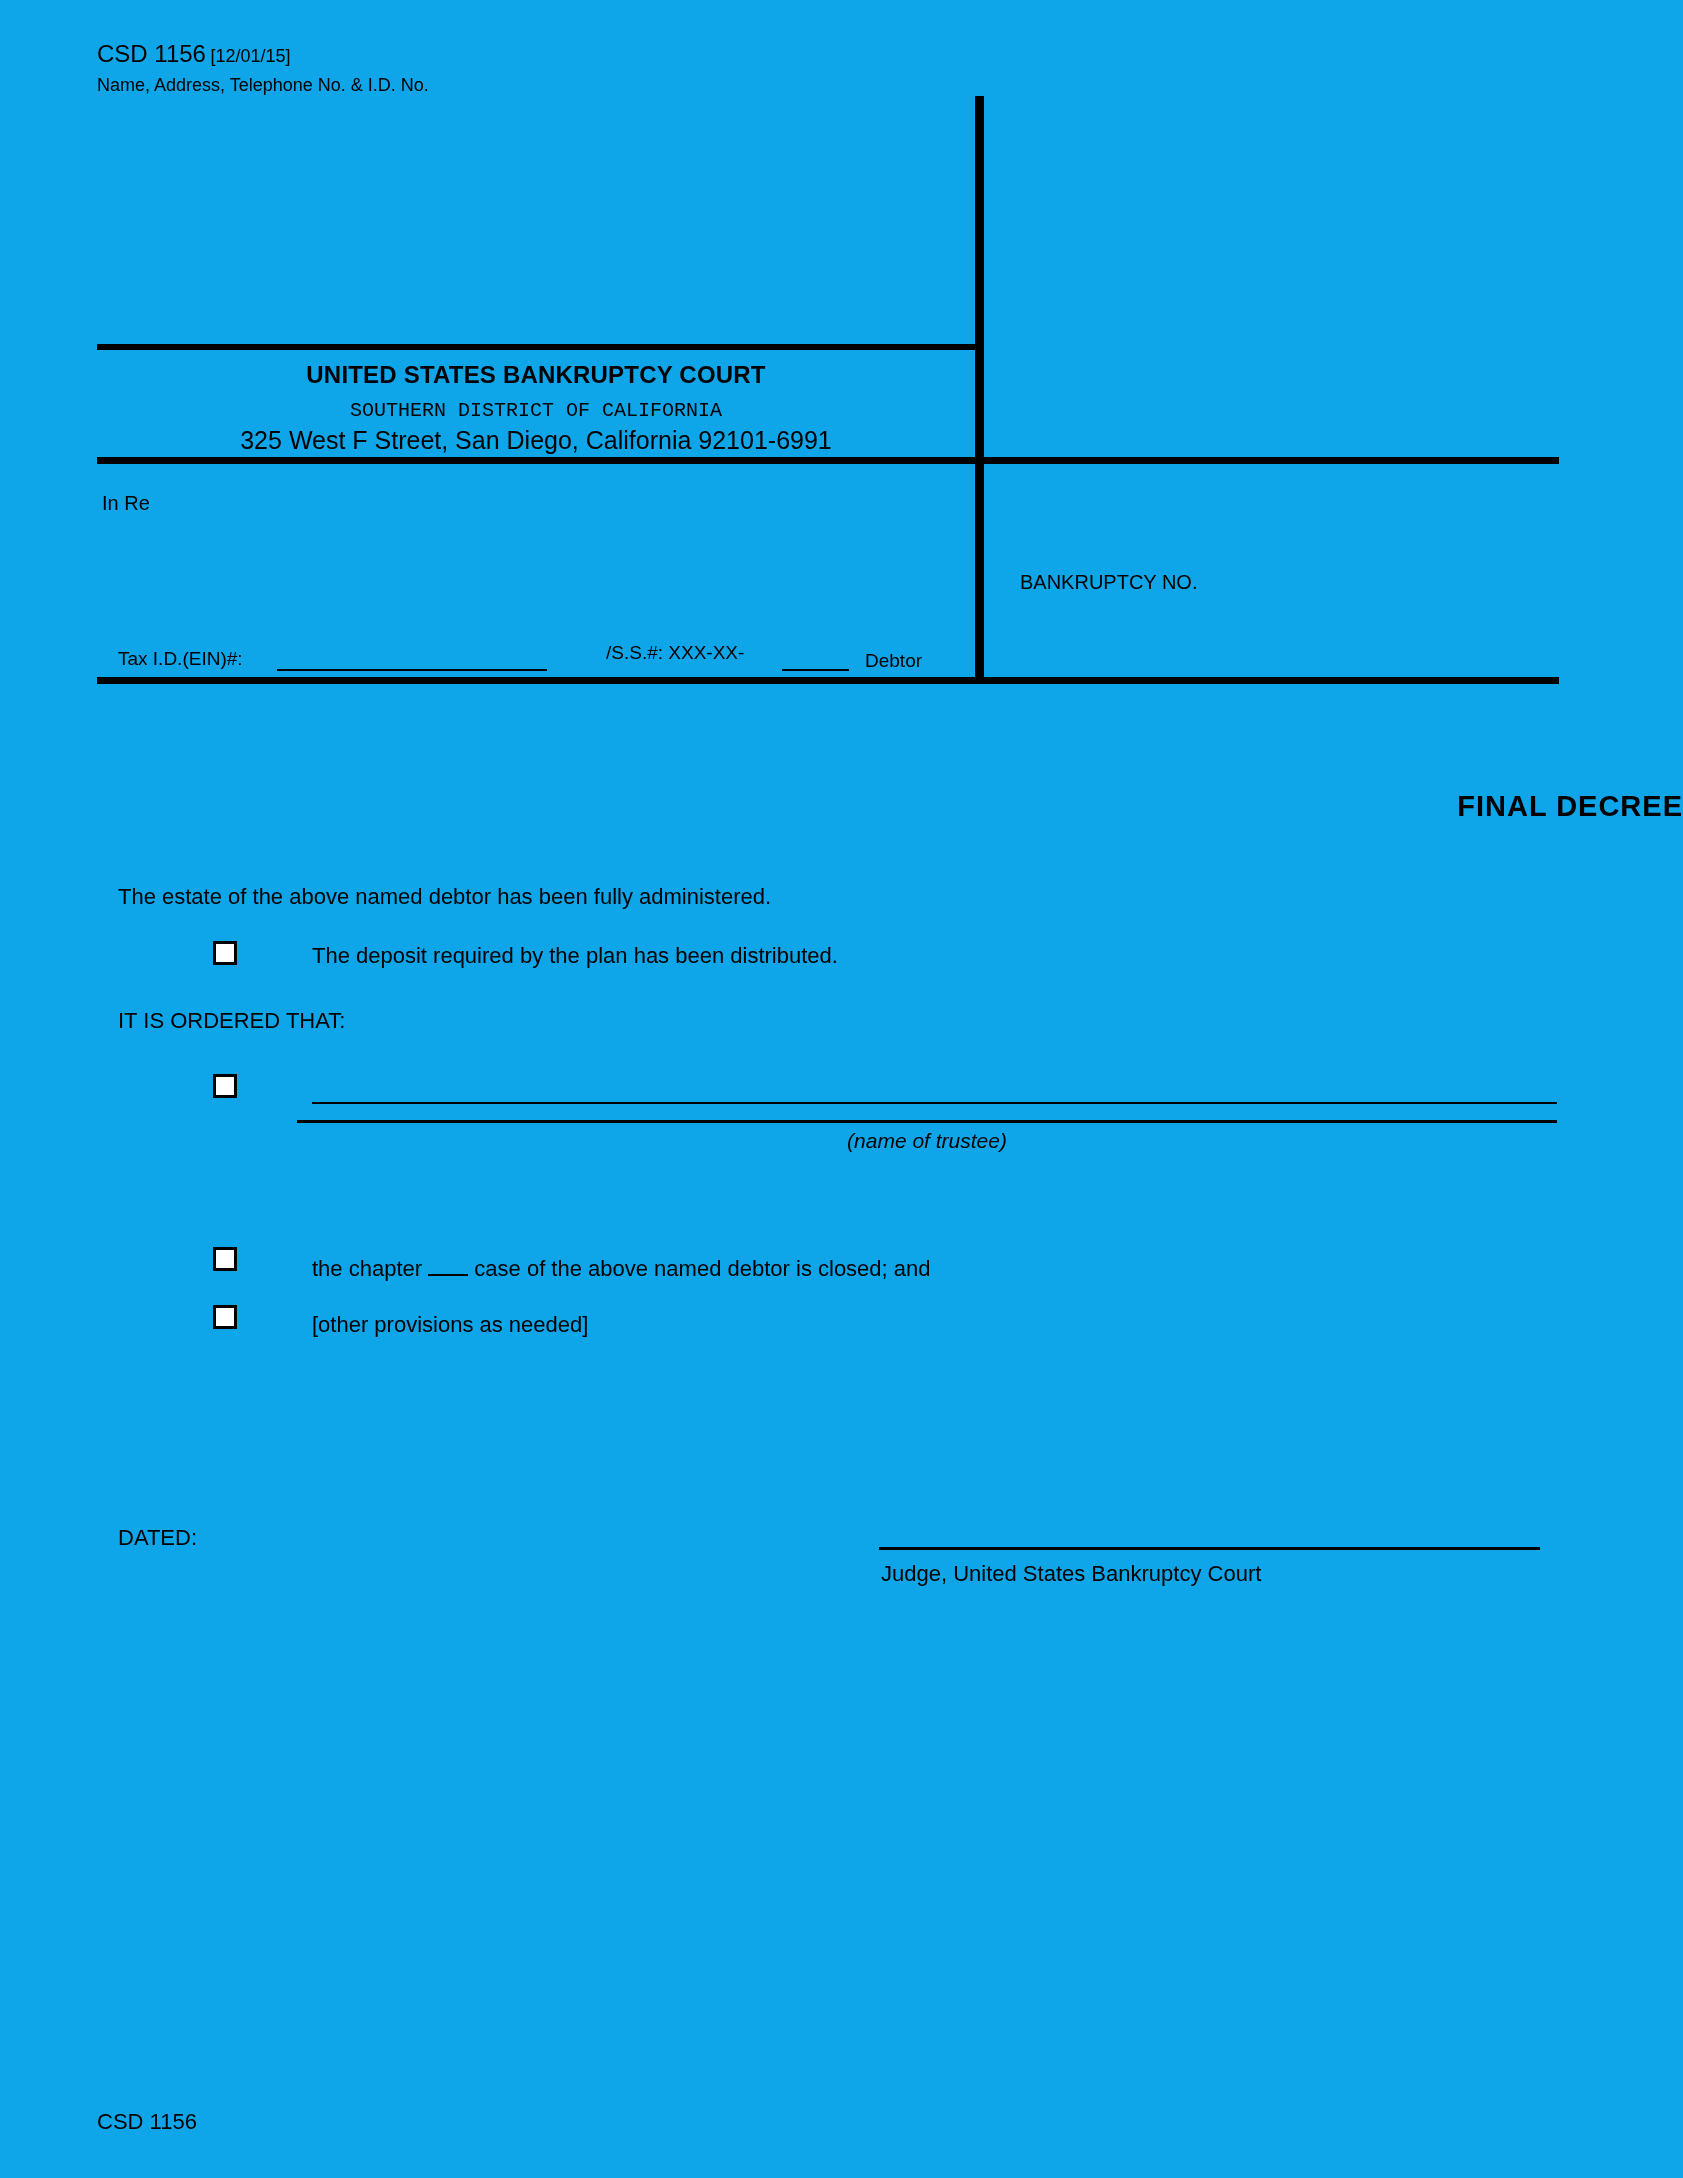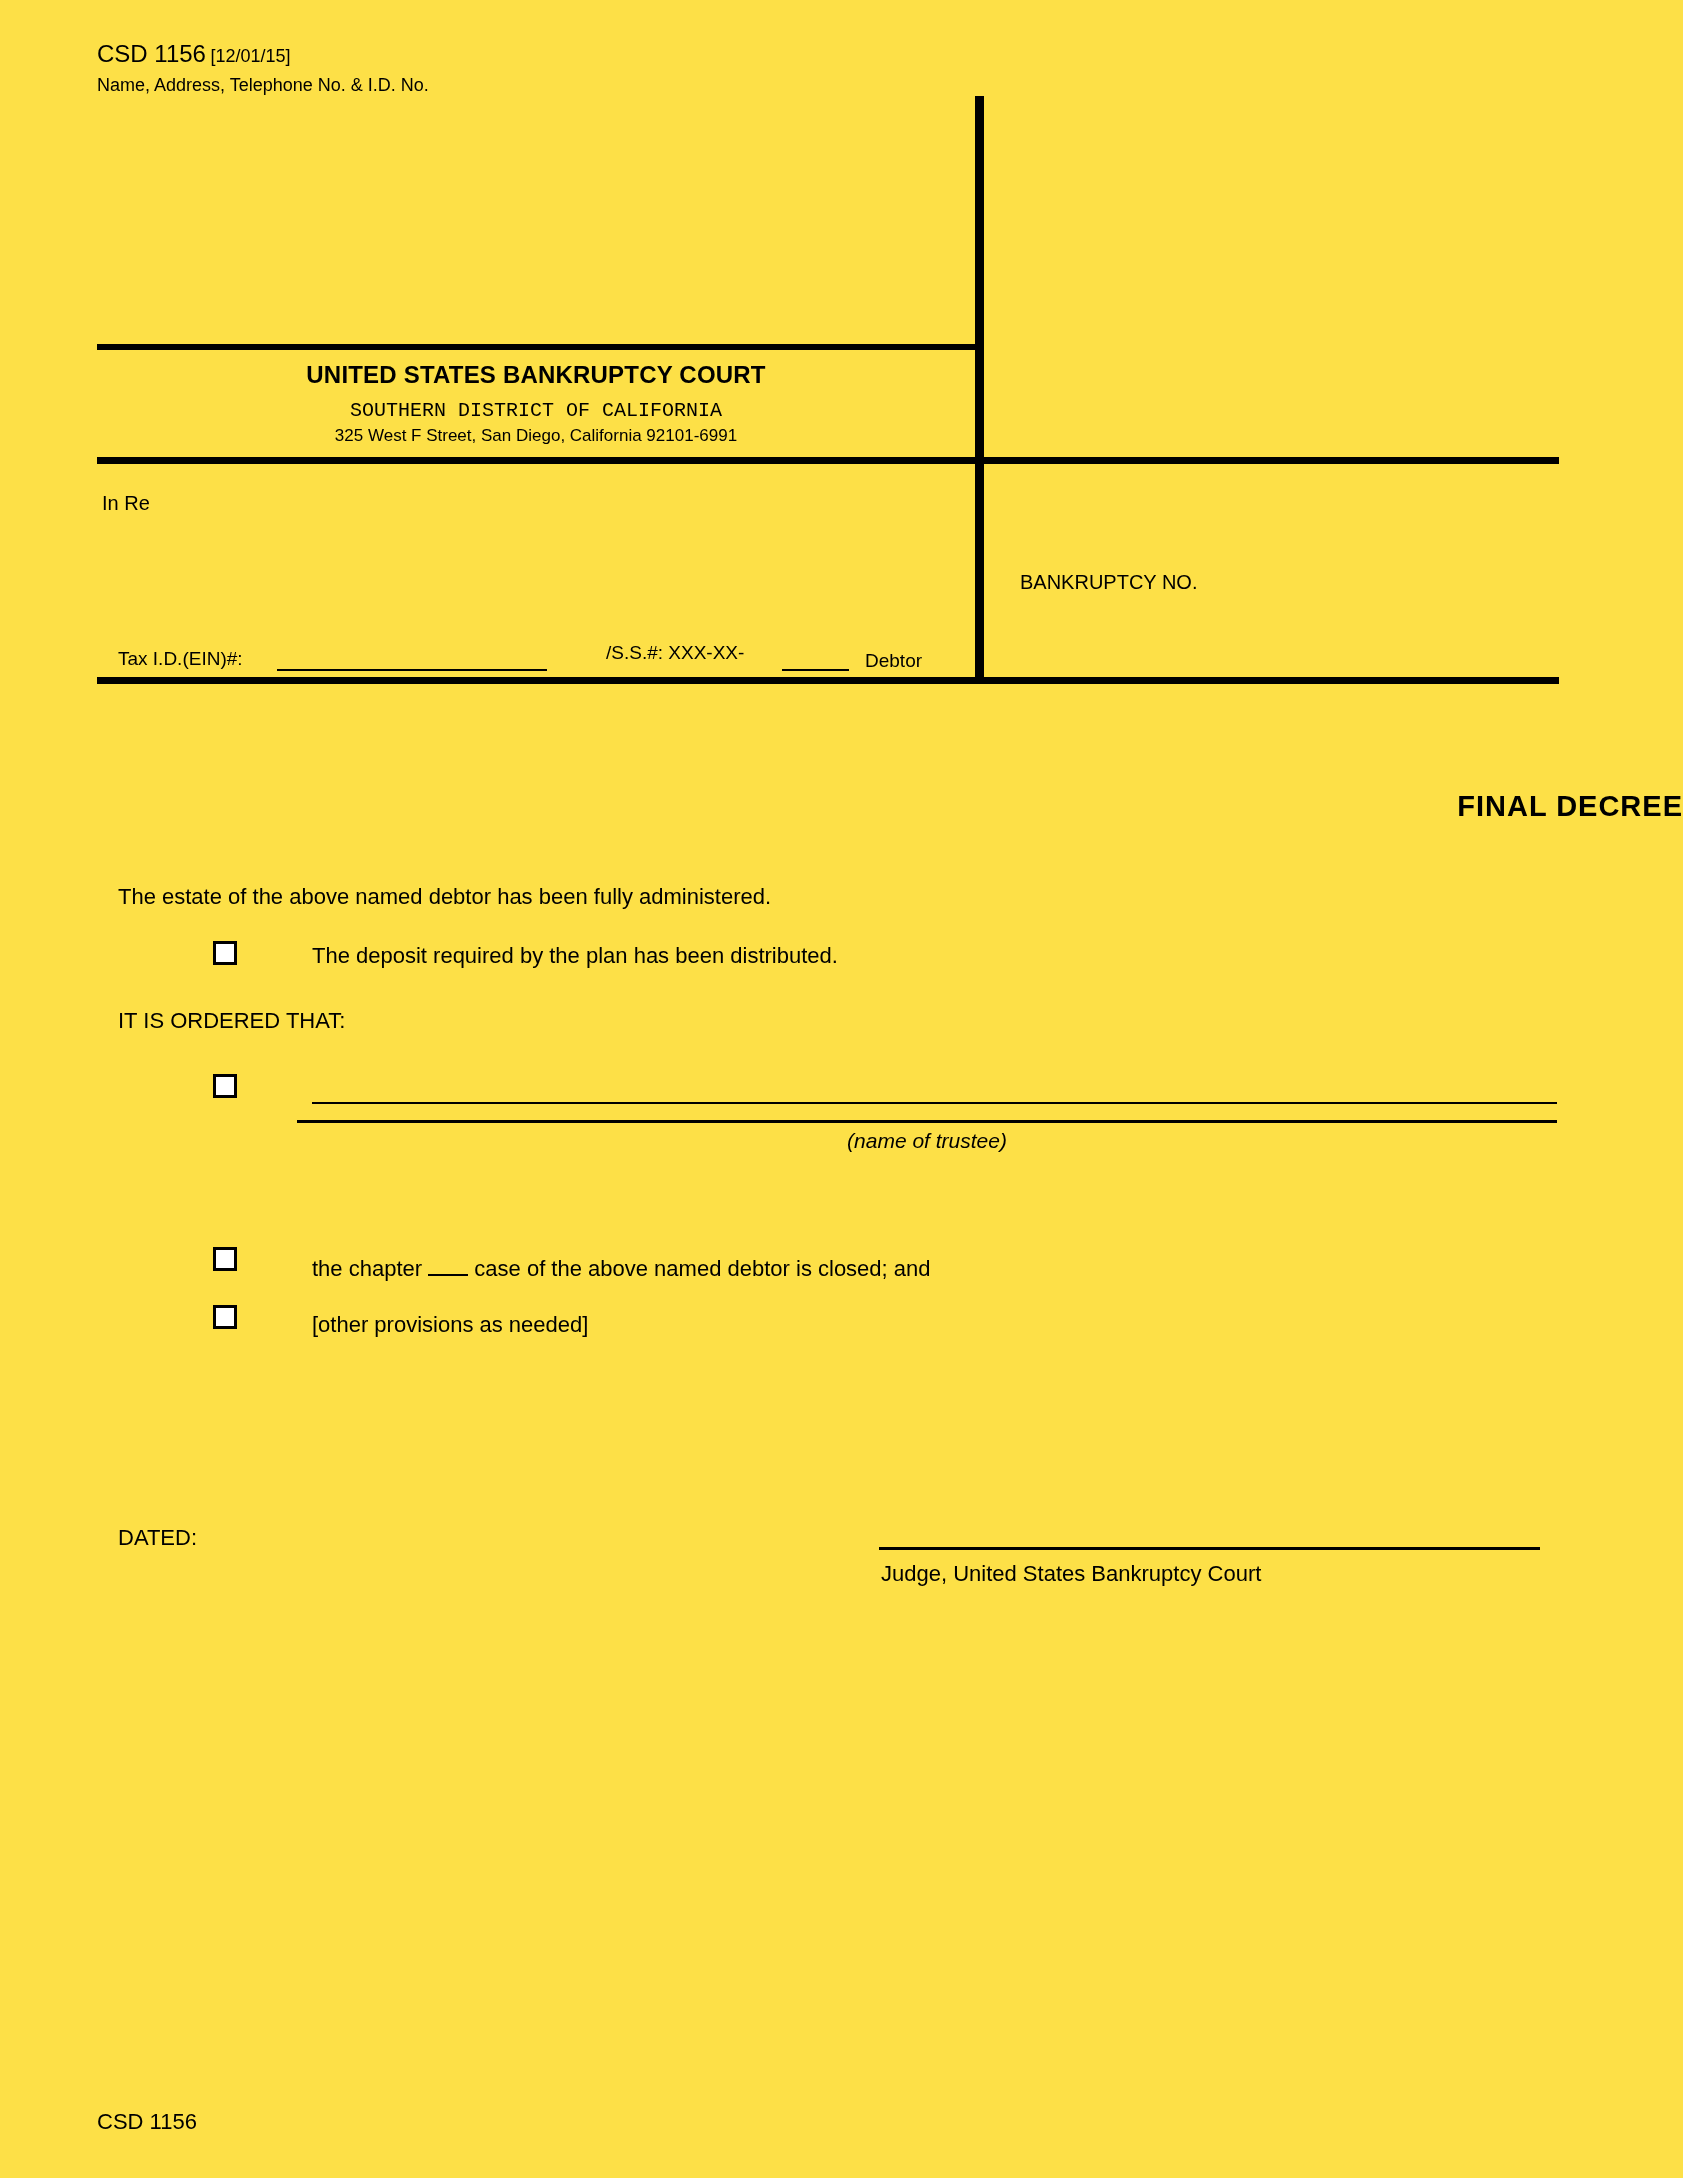--- a/index.html
+++ b/index.html
@@ -1,38 +1,38 @@
 <!DOCTYPE html>
 <html><head>
 <meta charset="utf-8">
 <style>
   * { margin: 0; padding: 0; box-sizing: border-box; }
   html, body { background: #e9e9e9; }
   .page {
     position: relative;
     width: 1683px;
     height: 2178px;
-    background: #fde047;
+    background: #0ea5e9;
     font-family: "Liberation Sans", sans-serif;
     color: #000;
     margin: 0 auto;
     overflow: hidden;
   }
   .abs { position: absolute; }
   .hline { position: absolute; background: #000; }
   .vline { position: absolute; background: #000; }
 
   .form-no { font-size: 24px; }
   .form-rev { font-size: 18px; }
   .hdr-note { font-size: 18px; }
 
   .court-block { text-align: center; line-height: 1.25; }
   .court-name { font-size: 24px; font-weight: bold; letter-spacing: 0.2px; }
   .court-district { font-size: 20px; margin-top: 8px; font-family: Liberation Mono, monospace; }
-  .court-address { font-size: 17px; margin-top: 2px; }
+  .court-address { font-size: 25px; margin-top: 2px; }
 
   .small-label { font-size: 20px; }
   .tiny-label  { font-size: 19px; }
 
   .title { font-size: 29px; font-weight: bold; letter-spacing: 1px; text-align: right; }
 
   .body-text { font-size: 22px; }
   .italic { font-style: italic; font-size: 21px; }
 
   .checkbox {

